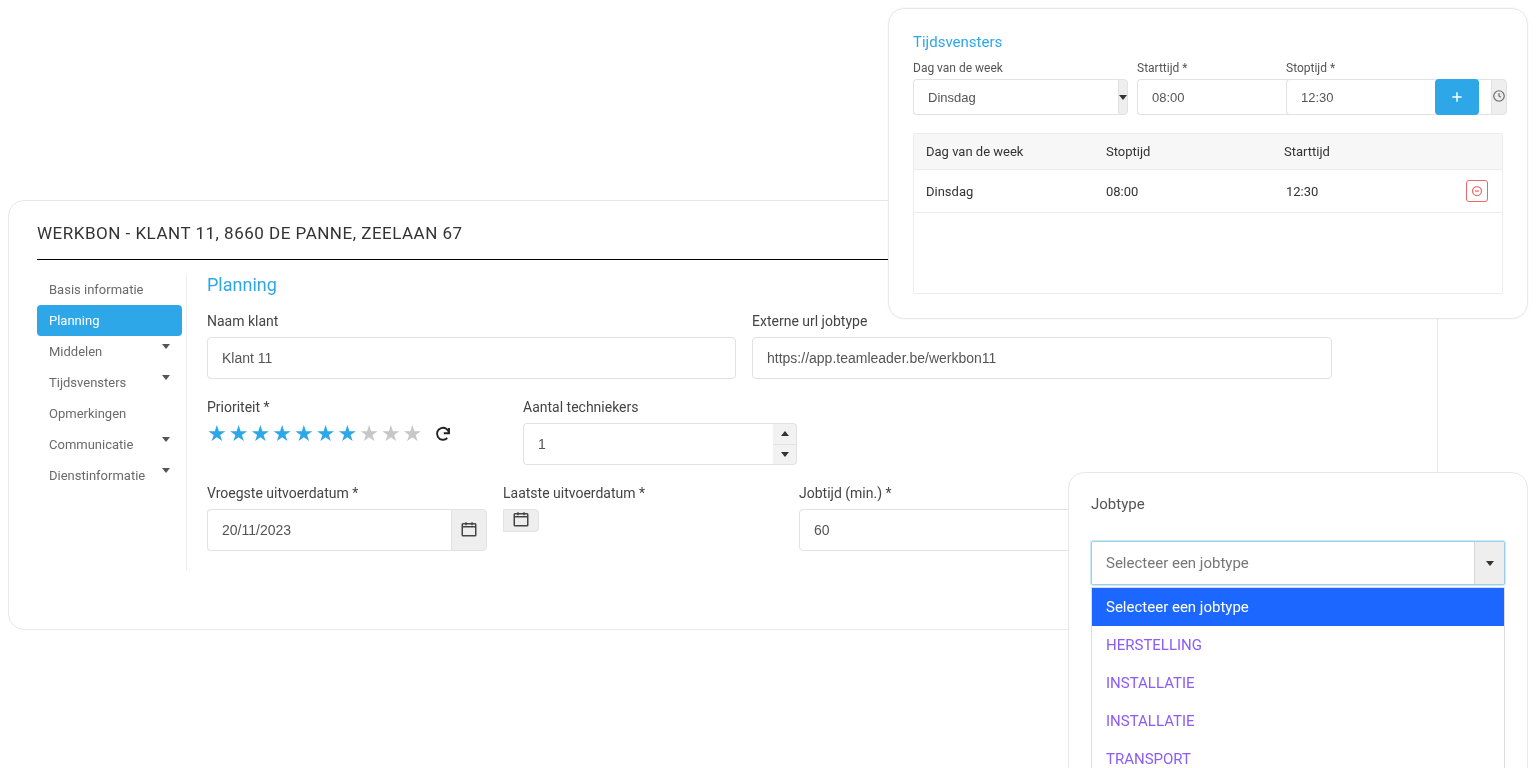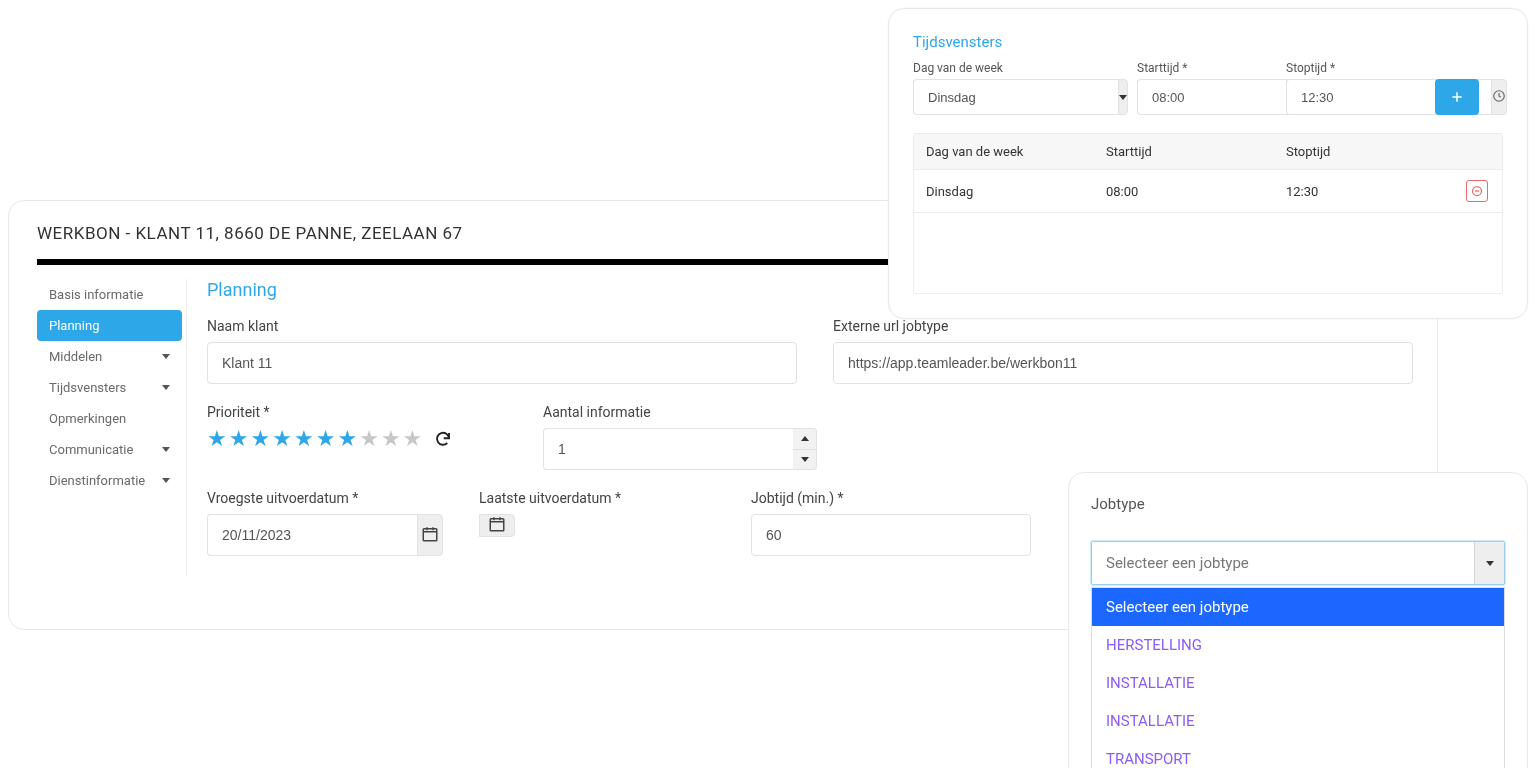--- a/index.html
+++ b/index.html
@@ -24,35 +24,34 @@
     border-radius: 16px;
     background: #fff;
     padding: 22px 28px;
     overflow: hidden;
   }
   .main-title {
     font-size: 17px;
     letter-spacing: 0.5px;
     color: #333;
     padding-bottom: 16px;
-    border-bottom: 6px solid #000000;
+    border-bottom: 1px solid #000000;
     margin-bottom: 14px;
   }
 
   .main-body { display: flex; }
   .sidenav {
     width: 150px;
     flex: 0 0 150px;
     border-right: 1px solid #eee;
     padding-right: 4px;
   }
   .sidenav-item {
     display: flex;
     justify-content: space-between;
-    align-items: center;
     padding: 8px 12px;
     font-size: 13px;
     color: #6a6a6a;
     border-radius: 4px;
     cursor: pointer;
   }
   .sidenav-item.active {
     background: #2ea7e9;
     color: #fff;
   }
@@ -67,34 +66,34 @@
     flex: 1;
     padding-left: 20px;
   }
   .section-heading {
     color: #2ea7e9;
     font-size: 18px;
     margin-bottom: 18px;
     font-weight: 400;
   }
 
-  .row { display: flex; gap: 36px; margin-bottom: 20px; }
+  .row { display: flex; gap: 16px; margin-bottom: 20px; }
   .field { display: flex; flex-direction: column; gap: 8px; }
   .field .label { font-size: 14px; color: #444; }
   .input {
     border: 1px solid #e2e2e2;
     border-radius: 4px;
     padding: 10px 14px;
     font-size: 14px;
     color: #555;
     background: #fff;
     height: 42px;
   }
   .w-280 { width: 280px; }
-  .w-310 { width: 590px; }
+  .w-310 { width: 529px; }
   .w-580 { width: 580px; }
 
   .stars { display: flex; align-items: center; gap: 2px; }
   .star { font-size: 22px; line-height: 1; }
   .star-full { color: #2ea7e9; }
   .star-empty { color: #c7c7c7; }
   .redo-icon {
     margin-left: 10px;
     display: inline-flex;
   }
@@ -111,21 +110,21 @@
     background: #f2f2f2;
     border: 1px solid #e2e2e2;
     border-left: none;
     cursor: pointer;
   }
   .stepper-btn:first-child { border-radius: 0 4px 0 0; border-bottom: none; }
   .stepper-btn:last-child { border-radius: 0 0 4px 0; }
   .tri-up { width:0;height:0;border-left:4px solid transparent;border-right:4px solid transparent;border-bottom:5px solid #333; }
   .tri-down { width:0;height:0;border-left:4px solid transparent;border-right:4px solid transparent;border-top:5px solid #333; }
 
-  .date-field { display: flex; width: 236px; }
+  .date-field { display: flex; width: 280px; }
   .date-field .input { flex:1; border-radius:4px 0 0 4px; border-right:none; }
   .date-addon {
     width: 36px;
     background: #eee;
     border: 1px solid #e2e2e2;
     border-radius: 0 4px 4px 0;
     display: flex; align-items: center; justify-content: center;
   }
   .cal-icon svg { width: 18px; height: 18px; }
 
@@ -292,21 +291,21 @@
             <span class="redo-icon">
               <svg viewBox="0 0 24 24" fill="none" stroke="#222" stroke-width="2.5">
                   <path d="M20 11a8 8 0 1 0-2.3 6.3"></path>
                   <path d="M20 4v7h-7"></path>
                 </svg>
             </span>
           </div>
         </div>
 
         <div class="field">
-          <div class="label">Aantal informatie</div>
+          <div class="label">Aantal techniekers</div>
           <div class="stepper">
             <input class="input" value="1" style="">
             <div class="stepper-controls">
               <div class="stepper-btn">
                   <span class="tri-up"></span>
                 </div>
               <div class="stepper-btn">
                   <span class="tri-down"></span>
                 </div>
             </div>
@@ -391,22 +390,22 @@
     <button class="add-btn">
       <svg width="14" height="14" viewBox="0 0 24 24" stroke="#fff" stroke-width="2.5">
           <path d="M12 4v16M4 12h16"></path>
         </svg>
     </button>
   </div>
 
   <div class="tijds-table">
     <div class="tijds-table-header">
       <div class="tijds-cell tc-day">Dag van de week</div>
+      <div class="tijds-cell tc-stop">Stoptijd</div>
       <div class="tijds-cell tc-start">Starttijd</div>
-      <div class="tijds-cell tc-stop">Stoptijd</div>
       <div class="tijds-cell tc-act"></div>
     </div>
     <div class="tijds-table-row">
       <div class="tijds-cell tc-day">Dinsdag</div>
       <div class="tijds-cell tc-start">08:00</div>
       <div class="tijds-cell tc-stop">12:30</div>
       <div class="tijds-cell tc-act">
         <div class="del-btn">
           <svg width="12" height="12" viewBox="0 0 24 24" fill="none" stroke="#e66" stroke-width="2.5">
               <circle cx="12" cy="12" r="9"></circle>

